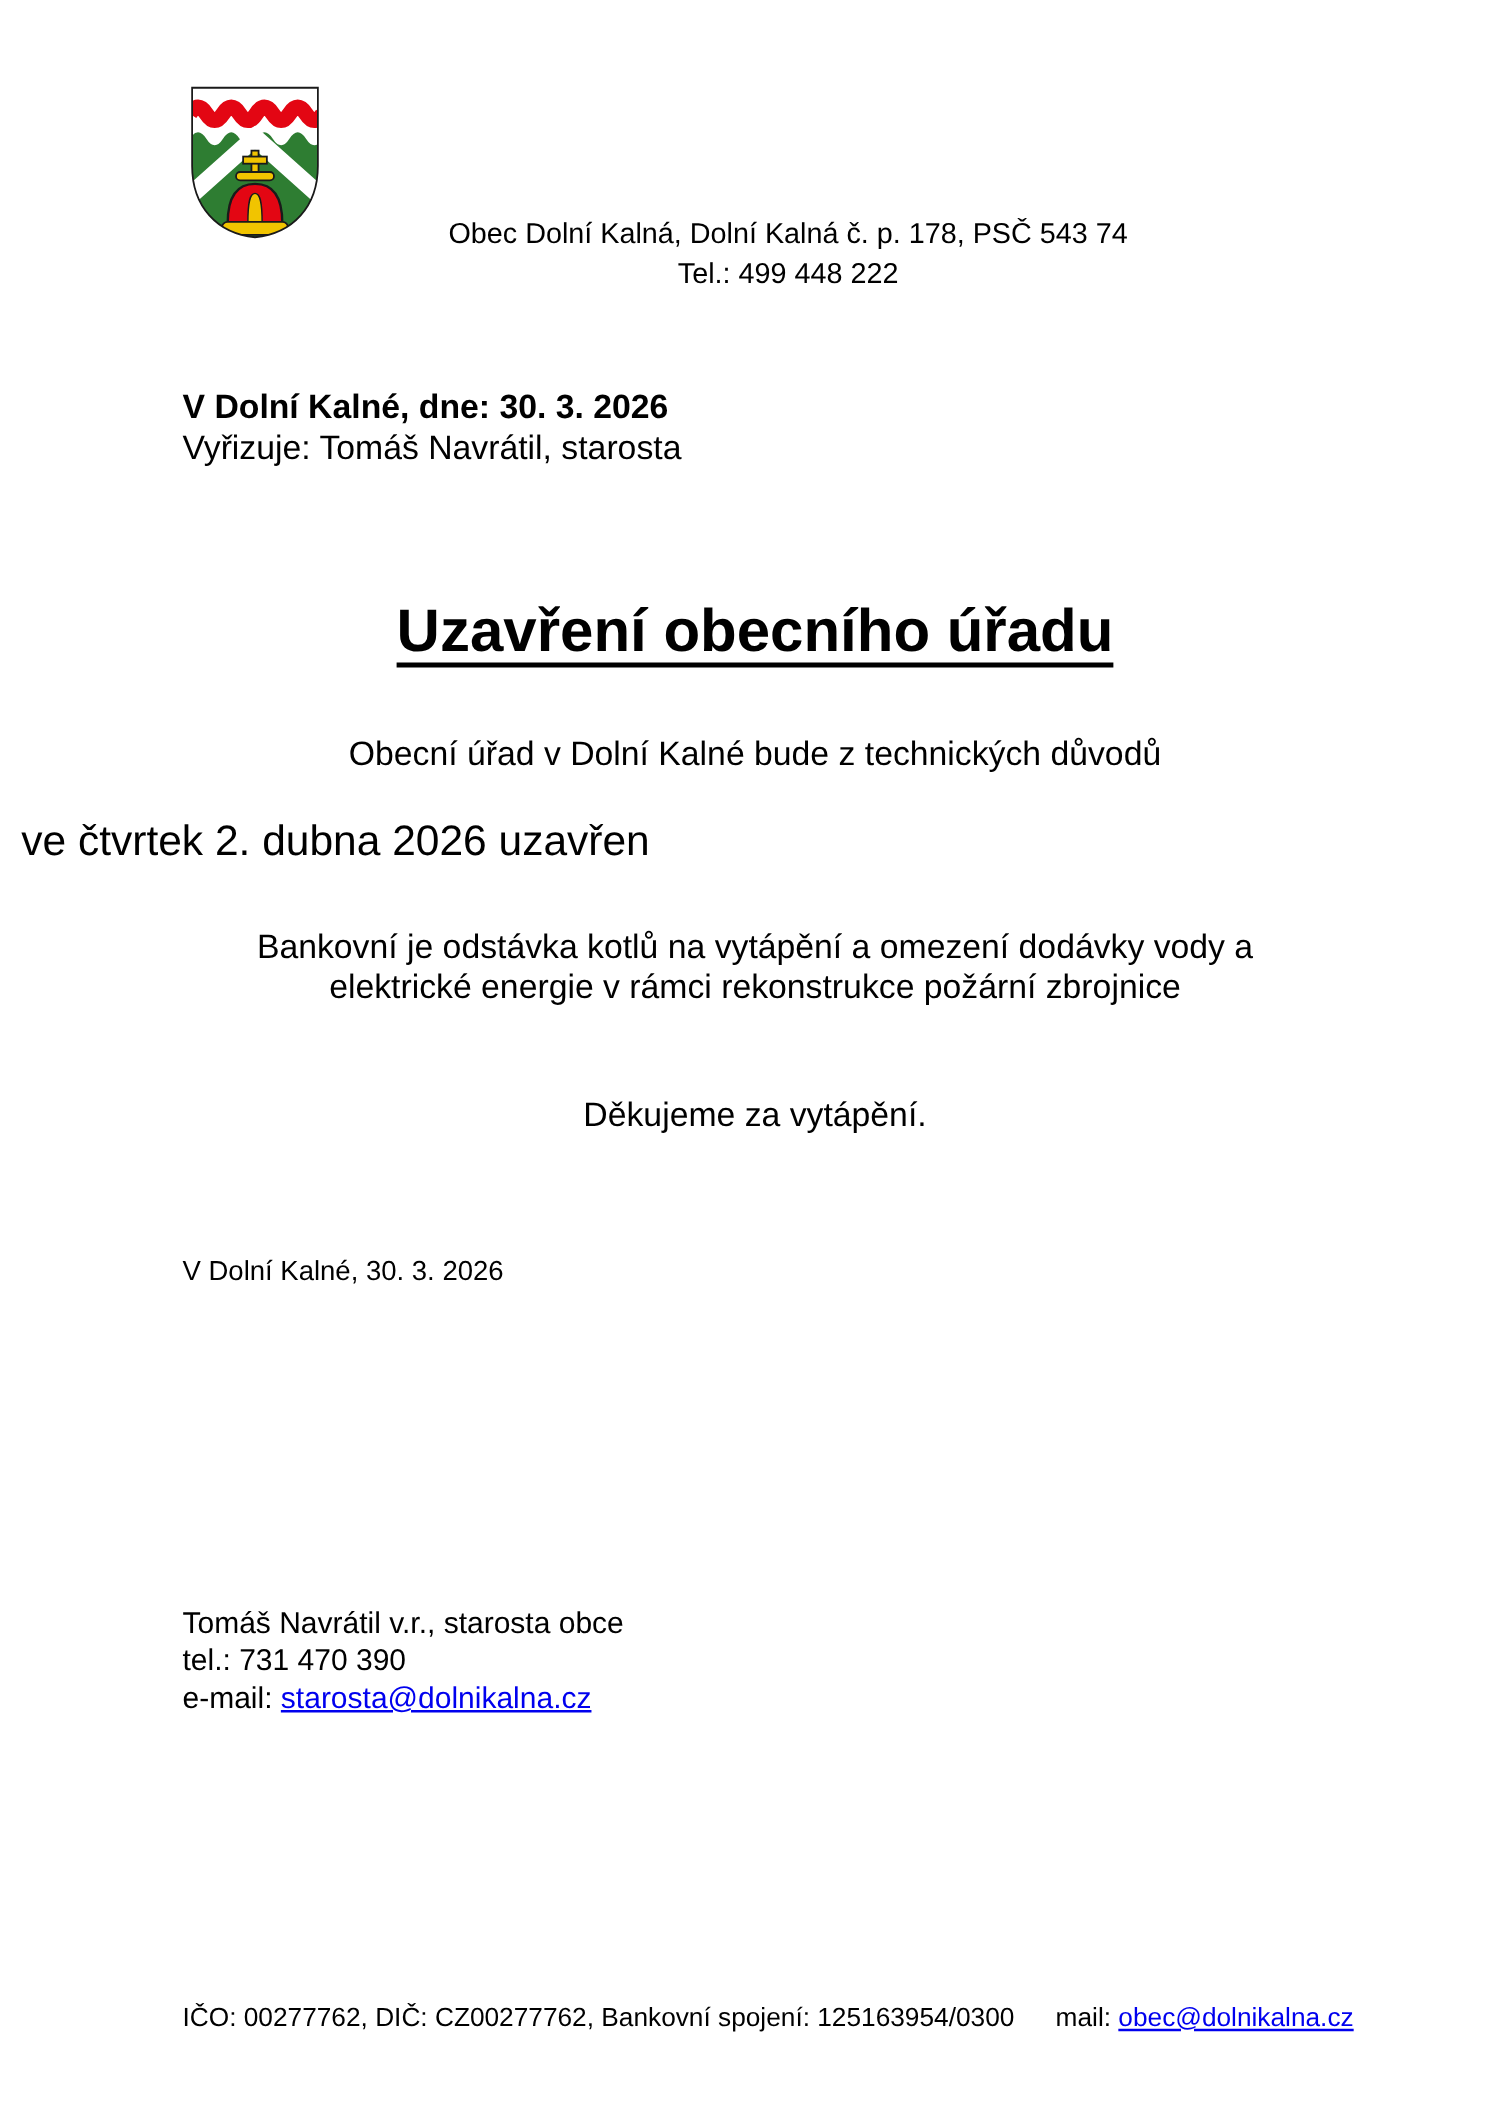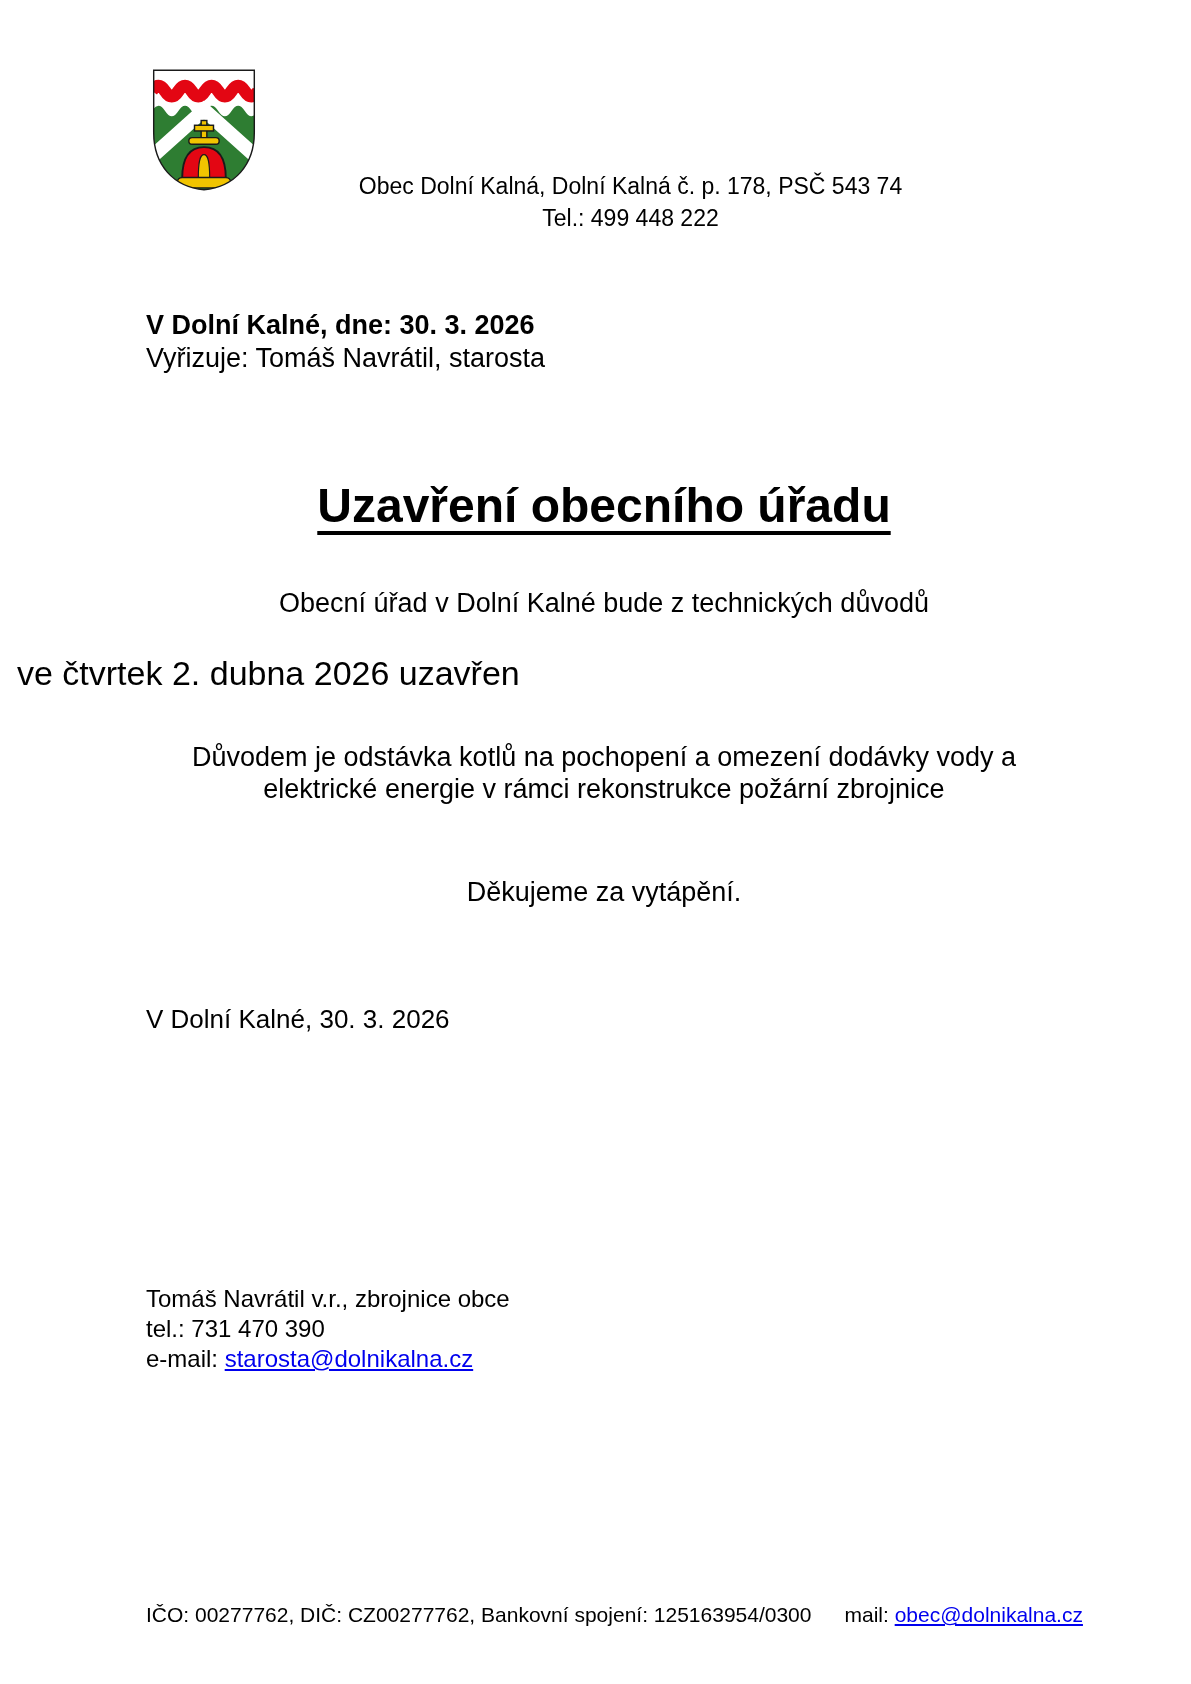--- a/index.html
+++ b/index.html
@@ -17,21 +17,21 @@
   .refblock .bold{font-weight:bold;}
   .title{position:absolute;top:468px;left:17px;right:0;margin:10px;text-align:center;
     font-size:48px;font-weight:bold;
     text-decoration:underline;text-decoration-thickness:4px;text-underline-offset:9px;}
   .intro{position:absolute;top:588px;left:17px;right:0;text-align:center;font-size:27px;}
   .closure{position:absolute;top:654px;left:17px;right:0;text-align:left;
     font-size:34px;font-weight:normal;}
   .reason{position:absolute;top:741px;left:17px;right:0;text-align:center;
     font-size:27px;line-height:32px;}
   .thanks{position:absolute;top:877px;left:17px;right:0;text-align:center;font-size:27px;}
-  .closing{position:absolute;top:1004px;left:146px;font-size:26px;}
+  .closing{position:absolute;top:1004px;left:146px;font-size:22px;}
   .signature{position:absolute;top:1284px;left:146px;font-size:24px;line-height:30px;}
   .footer{position:absolute;top:1603px;left:146px;right:100px;font-size:21px;white-space:nowrap;}
   .footer .mailpart{margin-left:33px;}
   a.link{color:var(--link,#0000ee);text-decoration:underline;cursor:pointer;}
 </style>
 </head>
 <body>
 
 <div class="page">
 
@@ -74,30 +74,30 @@
     <div>Vyřizuje: Tomáš Navrátil, starosta</div>
   </div>
 
   <h1 class="title">Uzavření obecního úřadu</h1>
 
   <div class="intro">Obecní úřad v Dolní Kalné bude z technických důvodů</div>
 
   <div class="closure">ve čtvrtek 2. dubna 2026 uzavřen</div>
 
   <div class="reason">
-    <div>Důvodem je odstávka kotlů na pochopení a omezení dodávky vody a</div>
+    <div>Bankovní je odstávka kotlů na vytápění a omezení dodávky vody a</div>
     <div>elektrické energie v rámci rekonstrukce požární zbrojnice</div>
   </div>
 
   <div class="thanks">Děkujeme za vytápění.</div>
 
   <div class="closing">V Dolní Kalné, 30. 3. 2026</div>
 
   <div class="signature">
-    <div>Tomáš Navrátil v.r., zbrojnice obce</div>
+    <div>Tomáš Navrátil v.r., starosta obce</div>
     <div>tel.: 731 470 390</div>
     <div>
       <span>e-mail: </span><a class="link" href="#">starosta@dolnikalna.cz</a>
     </div>
   </div>
 
   <div class="footer">
     <span>IČO: 00277762, DIČ: CZ00277762, Bankovní spojení: 125163954/0300</span><span class="mailpart"><span>mail: </span><a class="link" href="#">obec@dolnikalna.cz</a></span>
   </div>
 

